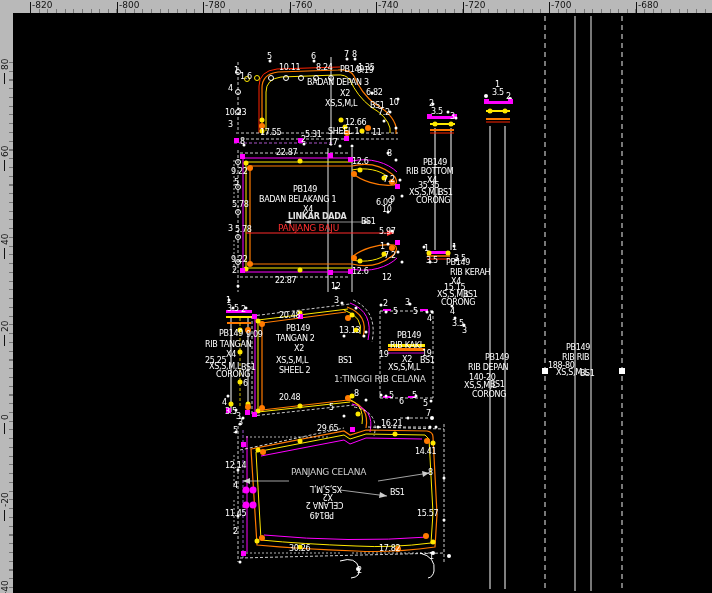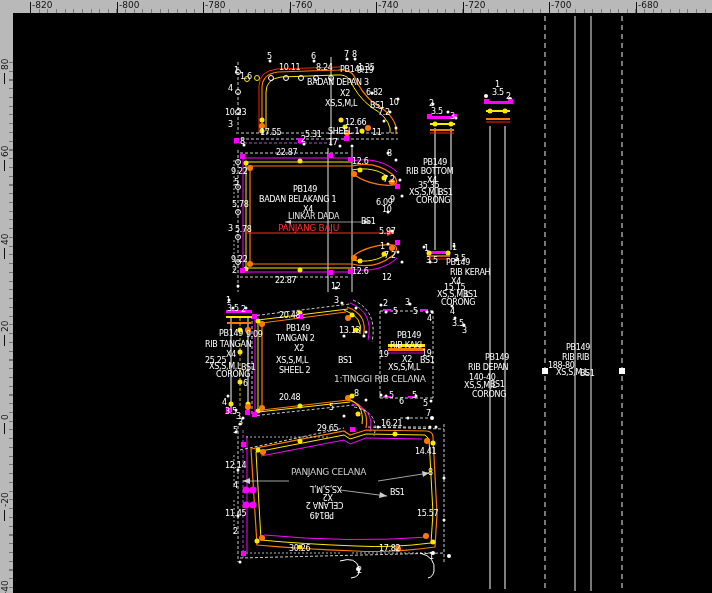--- a/index.html
+++ b/index.html
@@ -421,21 +421,21 @@
         <span class="lbl" style="left: 387px; top: 150px;">8</span>
         <span class="lbl" style="left: 231px; top: 168px;">9.22</span>
         <span class="lbl" style="left: 234px; top: 179px;">5</span>
         <span class="lbl" style="left: 383px; top: 176px;">7.2</span>
         <span class="lbl" style="left: 293px; top: 186px;">PB149</span>
         <span class="lbl" style="left: 259px; top: 196px;">BADAN BELAKANG 1</span>
         <span class="lbl" style="left: 303px; top: 206px;">X4</span>
         <span class="lbl" style="left: 390px; top: 196px;">9</span>
         <span class="lbl" style="left: 376px; top: 199px;">6.09</span>
         <span class="lbl" style="left: 382px; top: 206px;">10</span>
-        <span class="lbl" style="left: 288px; top: 213px; color: rgb(224, 224, 224);">LINKAR DADA</span>
+        <span class="lbl" style="left: 288px; top: 213px; color: rgb(224, 224, 224); font-weight: bold;">LINKAR DADA</span>
         <span class="lbl" style="left: 361px; top: 218px;">BS1</span>
         <span class="lbl" style="left: 278px; top: 224px; color: rgb(255, 48, 48); font-size: 9px;">PANJANG BAJU</span>
         <span class="lbl" style="left: 379px; top: 228px;">5.97</span>
         <span class="lbl" style="left: 232px; top: 201px;">5.78</span>
         <span class="lbl" style="left: 228px; top: 225px;">3</span>
         <span class="lbl" style="left: 235px; top: 226px;">5.78</span>
         <span class="lbl" style="left: 380px; top: 243px;">1</span>
         <span class="lbl" style="left: 384px; top: 252px;">7.2</span>
         <span class="lbl" style="left: 231px; top: 256px;">9.22</span>
         <span class="lbl" style="left: 232px; top: 267px;">2</span>
@@ -531,21 +531,21 @@
         <span class="lbl" style="left: 233px; top: 482px;">4</span>
         <span class="lbl" style="left: 225px; top: 510px;">11.45</span>
         <span class="lbl" style="left: 417px; top: 510px;">15.57</span>
         <span class="lbl" style="left: 233px; top: 528px;">2</span>
         <span class="lbl" style="left: 289px; top: 545px;">30.26</span>
         <span class="lbl" style="left: 379px; top: 545px;">17.82</span>
         <span class="lbl" style="left: 429px; top: 553px;">1</span>
         <span class="lbl" style="left: 357px; top: 567px;">2</span>
         <span class="lbl" style="left: 485px; top: 354px;">PB149</span>
         <span class="lbl" style="left: 468px; top: 364px;">RIB DEPAN</span>
-        <span class="lbl" style="left: 469px; top: 374px;">140-40</span>
+        <span class="lbl" style="left: 469px; top: 374px;">140-20</span>
         <span class="lbl" style="left: 464px; top: 382px;">XS,S,M,L</span>
         <span class="lbl" style="left: 490px; top: 381px;">BS1</span>
         <span class="lbl" style="left: 472px; top: 391px;">CORONG</span>
         <span class="lbl" style="left: 566px; top: 344px;">PB149</span>
         <span class="lbl" style="left: 562px; top: 354px;">RIB RIB</span>
         <span class="lbl" style="left: 548px; top: 362px;">188-80</span>
         <span class="lbl" style="left: 556px; top: 369px;">XS,S,M,L</span>
         <span class="lbl" style="left: 580px; top: 370px;">BS1</span>
       </div>
   </div>

